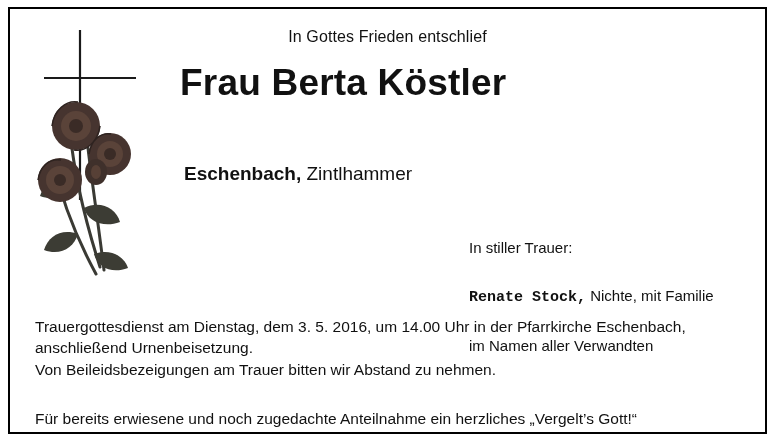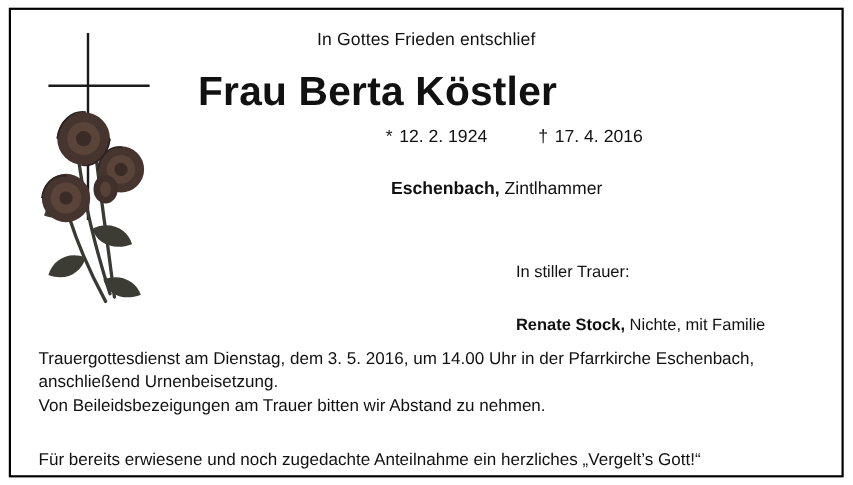--- a/index.html
+++ b/index.html
@@ -65,37 +65,37 @@
     top: 116px;
     width: 575px;
     text-align: center;
     font-size: 16px;
   }
   .dates .born { margin-right: 42px; }
   .dates .sym { margin-right: 6px; }
 
   .place {
     position: absolute;
-    left: 164px;
+    left: 184px;
     top: 163px;
     width: 575px;
-    text-align: center;
-    font-size: 16px;
+    text-align: left;
+    font-size: 19px;
   }
   .place b { font-weight: bold; }
 
   .mourners {
     position: absolute;
     left: 469px;
     top: 210px;
     font-size: 15px;
     line-height: 20px;
   }
   .mourners .line { white-space: nowrap; margin-top: 28px; }
-  .mourners b { font-weight: bold; }
+  .mourners b { font-weight: bold; font-family: Liberation Mono, monospace; }
 
   .service {
     position: absolute;
     left: 35px;
     top: 316px;
     width: 708px;
     font-size: 15.5px;
     line-height: 21px;
   }
   .note1 {
@@ -166,36 +166,29 @@
         <ellipse cx="78" cy="150" rx="11" ry="13" fill="#3f302b"></ellipse>
         <ellipse cx="78" cy="150" rx="5" ry="7" fill="#574036"></ellipse>
       </g>
     </svg>
   </div>
 
   <div class="intro">In Gottes Frieden entschlief</div>
 
   <div class="name">Frau Berta Köstler</div>
 
-  <div class="dates">
-    <span class="born">
-      <span class="sym">*</span><span>12. 2. 1924</span>
-    </span>
-    <span class="died">
-      <span class="sym">†</span><span>17. 4. 2016</span>
-    </span>
-  </div>
 
   <div class="place">
     <b>Eschenbach,</b><span> Zintlhammer</span>
   </div>
 
   <div class="mourners">
     <div class="line">In stiller Trauer:</div>
     <div class="line">
       <b>Renate Stock,</b><span> Nichte, mit Familie</span>
     </div>
+    <div class="line">im Namen aller Verwandten</div>
   </div>
 
   <div class="service">Trauergottesdienst am Dienstag, dem 3. 5. 2016, um 14.00 Uhr in der Pfarrkirche Eschenbach, anschließend Urnenbeisetzung.</div>
   <div class="note1">Von Beileidsbezeigungen am Trauer bitten wir Abstand zu nehmen.</div>
   <div class="note2">Für bereits erwiesene und noch zugedachte Anteilnahme ein herzliches „Vergelt’s Gott!“</div>
 </div>
 
 </body></html>

